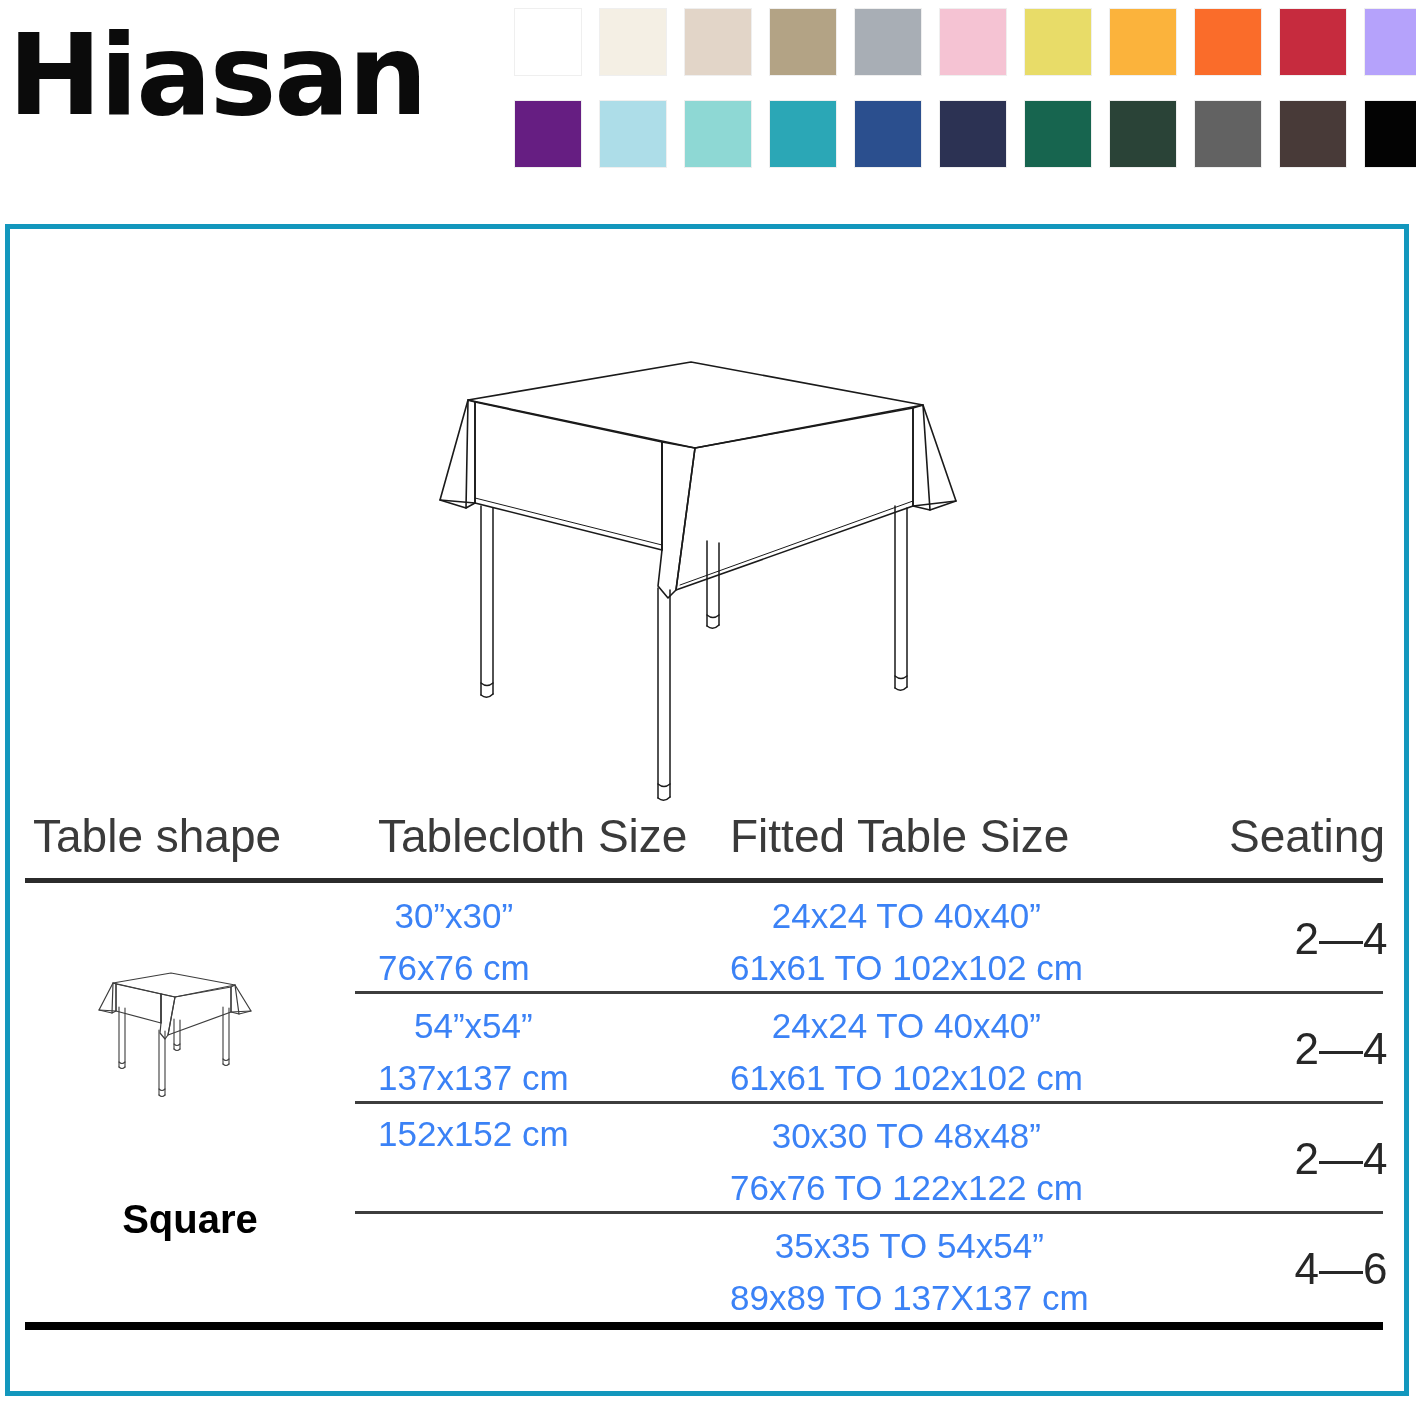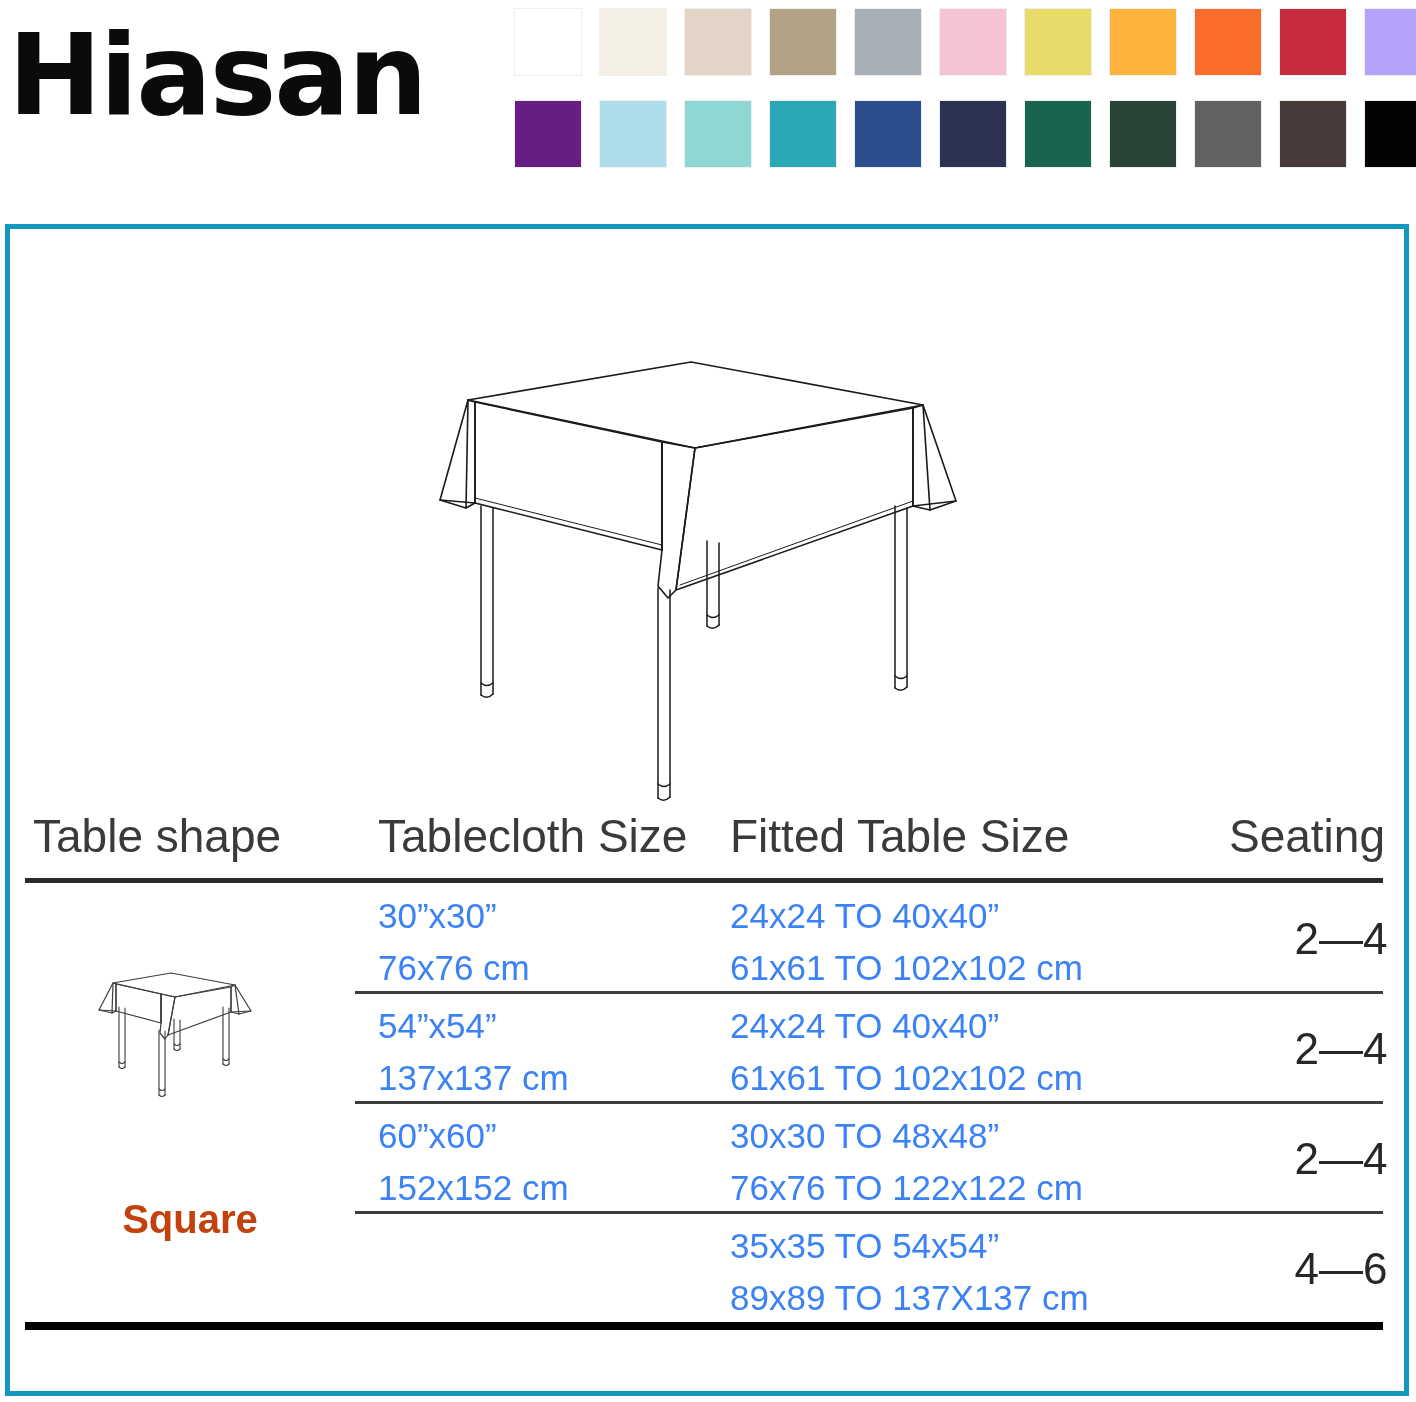--- a/index.html
+++ b/index.html
@@ -78,20 +78,21 @@
   }
   .hero-illustration svg { display: block; width: 100%; height: 100%; }
 
   
   .size-table {
     position: absolute;
     left: 25px;
     top: 806px;
     width: 1360px;
     height: 530px;
+    text-align: center;
   }
 
   .thead {
     position: relative;
     height: 72px;
   }
   .th {
     position: absolute;
     font-family: "Liberation Sans", sans-serif;
     font-weight: normal;
@@ -176,21 +177,21 @@
     align-items: center;
     justify-content: center;
   }
   .shape-icon { width: 218px; height: 200px; }
   .shape-icon svg { display: block; width: 100%; height: 100%; }
   .shape-label {
     margin-top: 30px;
     font-family: "Liberation Sans", sans-serif;
     font-weight: bold;
     font-size: 40px;
-    color: #c2410c;
+    color: #000000;
   }
 
   .rule-bottom {
     position: absolute;
     left: 0px;
     top: 516px;
     width: 1358px;
     height: 8px;
     background: #000000;
   }
@@ -345,21 +346,20 @@
         <div class="cell c-fitted">
           <span class="ln1">24x24 TO 40x40”</span>
           <span class="ln2">61x61 TO 102x102 cm</span>
         </div>
         <div class="c-seating">2—4</div>
         <div class="rule-row"></div>
       </div>
 
       <div class="trow">
         <div class="cell c-cloth">
-          <span class="ln1">60”x60”</span>
           <span class="ln2">152x152 cm</span>
         </div>
         <div class="cell c-fitted">
           <span class="ln1">30x30 TO 48x48”</span>
           <span class="ln2">76x76 TO 122x122 cm</span>
         </div>
         <div class="c-seating">2—4</div>
         <div class="rule-row"></div>
       </div>
 

